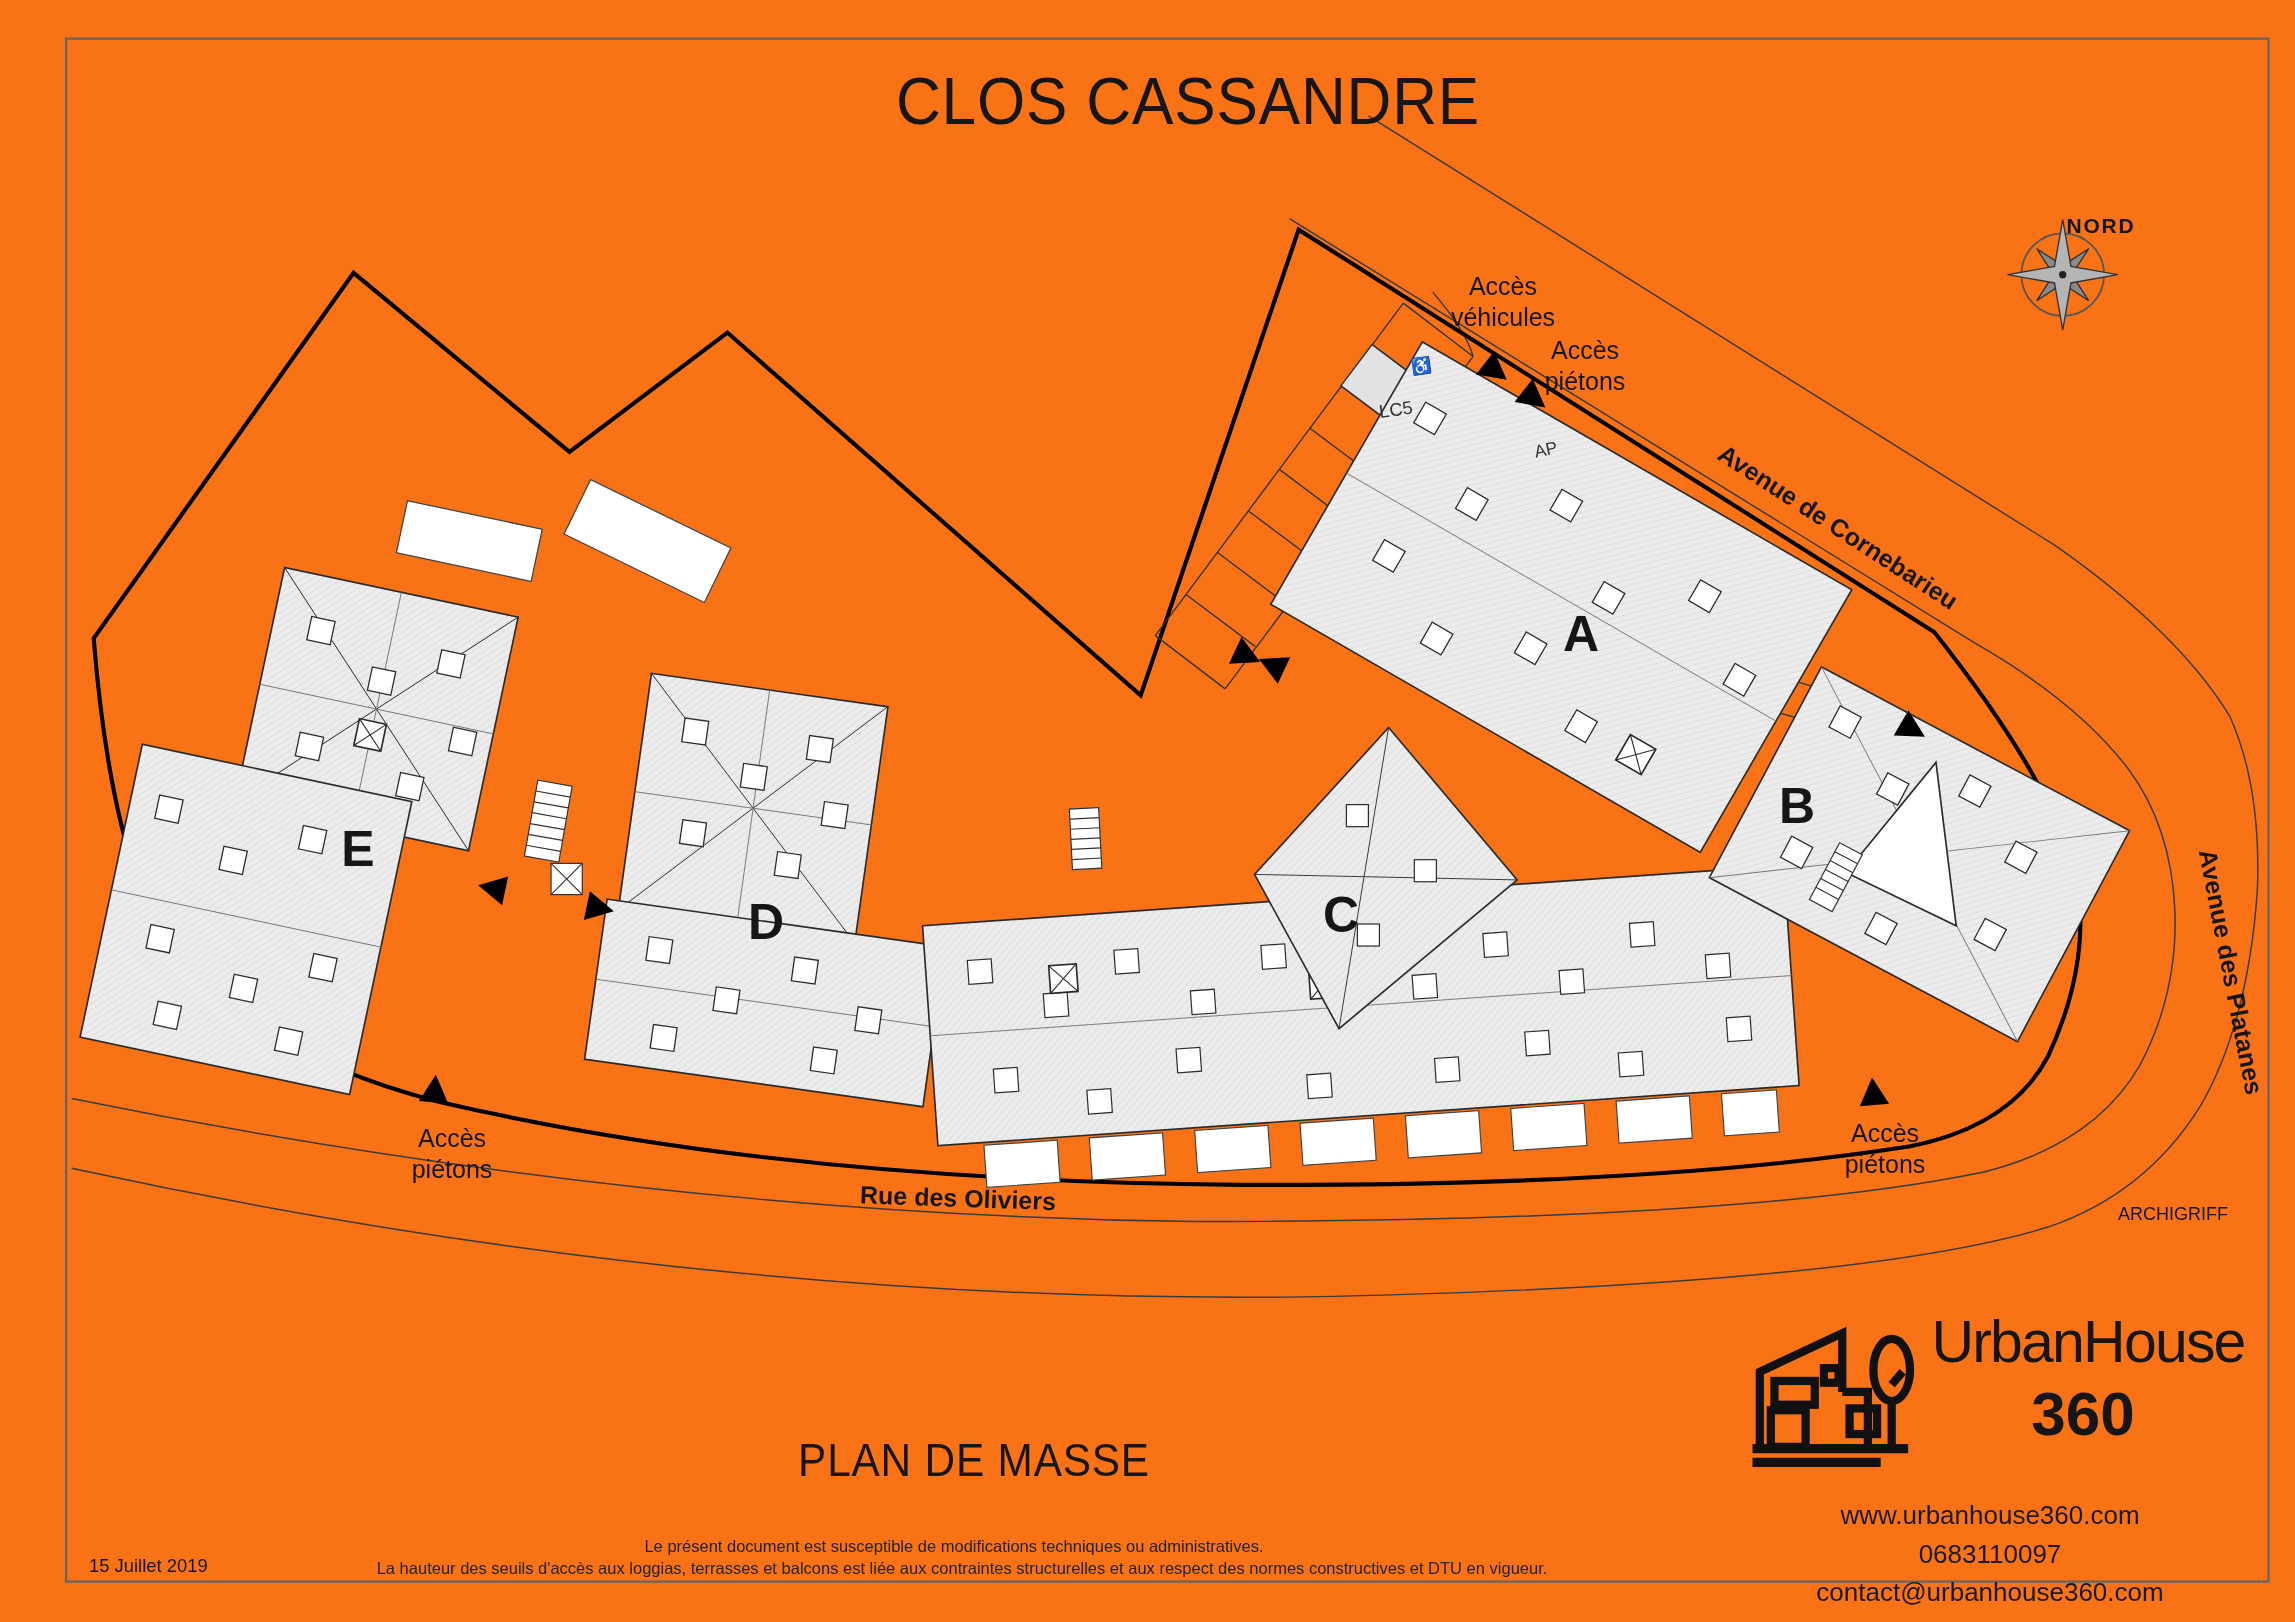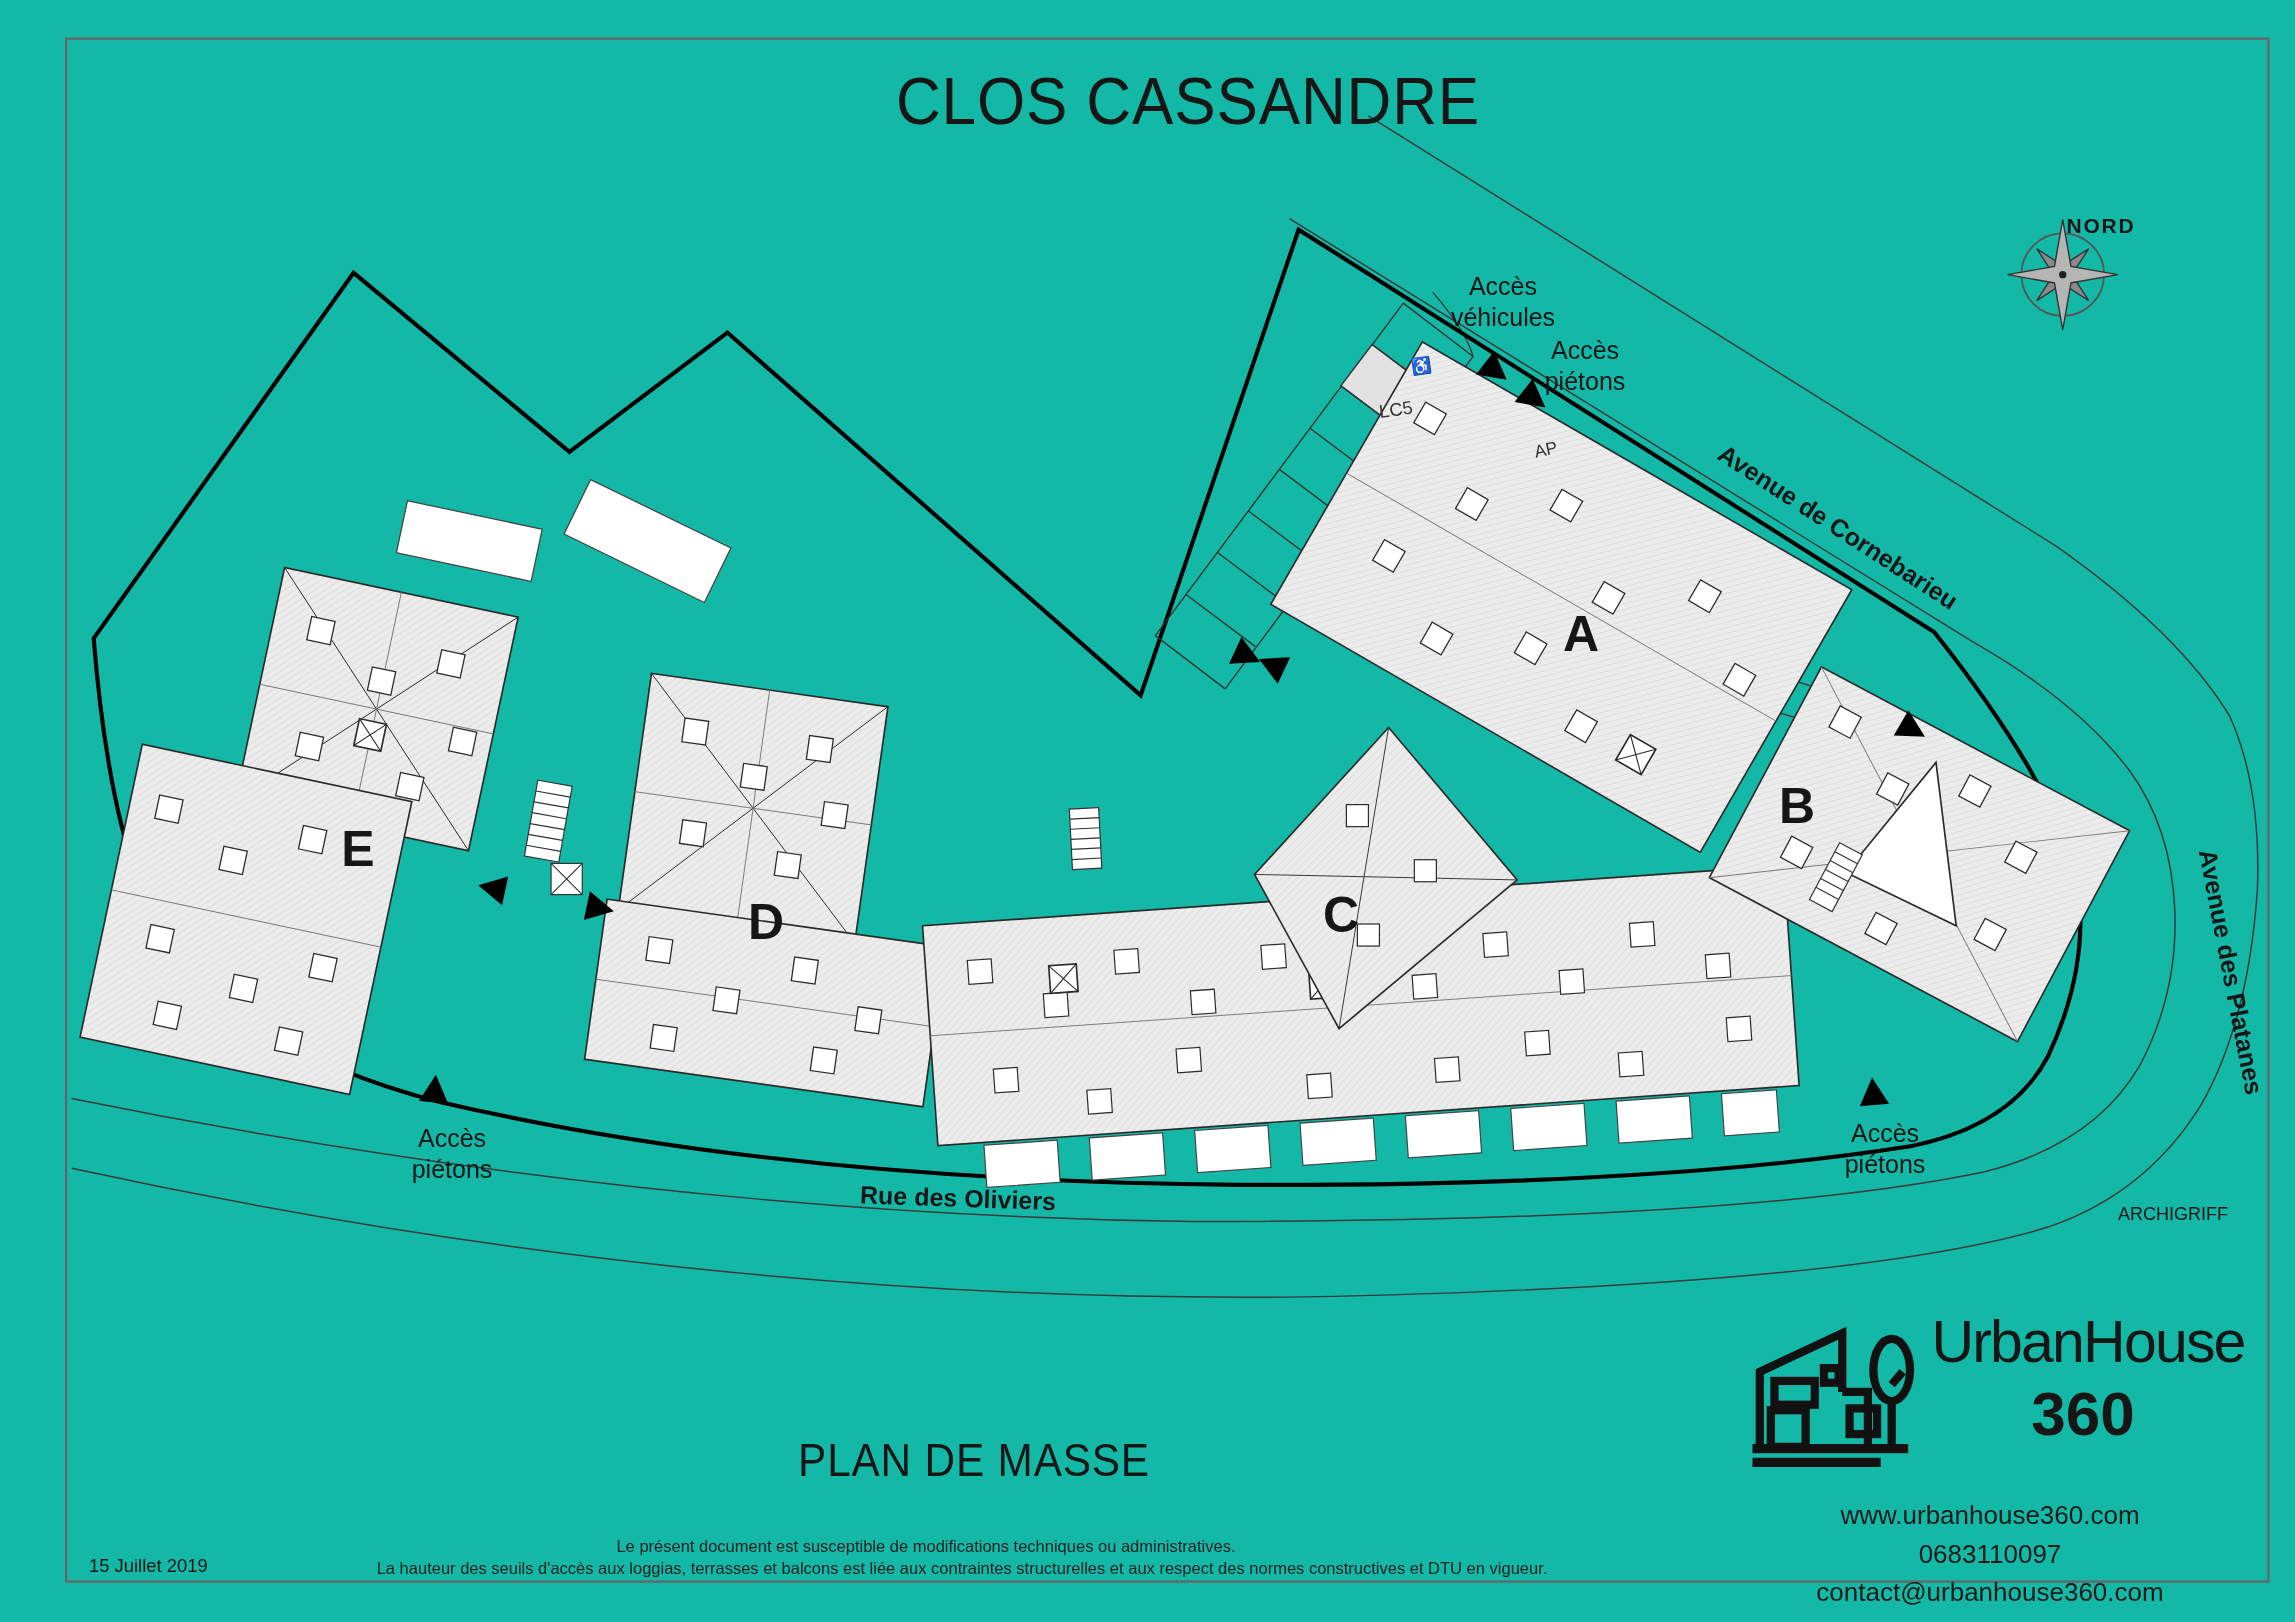--- a/index.html
+++ b/index.html
@@ -1,16 +1,16 @@
 <!DOCTYPE html>
 <html style="font-size:14.7px"><head>
 <meta charset="utf-8">
 <style>
   html,body{margin:0;padding:0;background:#fff;}
-  #sheet{position:relative;width:2296px;height:1623px;background:#14b8a6;overflow:hidden;
+  #sheet{position:relative;width:2296px;height:1623px;background:#f97316;overflow:hidden;
          font-family:"Liberation Sans",sans-serif;color:#111;}
   svg{position:absolute;left:0;top:0;}
   .lbl{position:absolute;transform:translate(-50%,-50%);white-space:nowrap;text-align:center;
        color:#161616;line-height:1.22;}
   .title{font-size:66px;letter-spacing:0.9px;transform:translate(-50%,-50%) scaleX(0.94);}
   .nord{font-size:21px;font-weight:bold;letter-spacing:1.8px;}
   .street{font-size:25px;font-weight:bold;}
   .access{font-size:25px;}
   .small{font-size:18.4px;color:#333;}
   .bletter{font-size:50px;font-weight:bold;}
@@ -318,21 +318,21 @@
   <div class="lbl bletter" style="left:1581px;top:634px;">A</div>
   <div class="lbl bletter" style="left:1797px;top:806px;">B</div>
   <div class="lbl bletter" style="left:1341px;top:915px;">C</div>
   <div class="lbl bletter" style="left:766px;top:922px;">D</div>
   <div class="lbl bletter" style="left:358px;top:849px;">E</div>
 
   <div class="lbl plantype" style="left:974px;top:1460px;">PLAN DE MASSE</div>
 
   <div class="lbl date" style="left:89px;top:1566px;">15 Juillet 2019</div>
 
-  <div class="lbl foot" style="left:926px;top:1546px;">Le présent document est susceptible de modifications techniques ou administratives.</div>
+  <div class="lbl foot" style="left:954px;top:1546px;">Le présent document est susceptible de modifications techniques ou administratives.</div>
   <div class="lbl foot" style="left:962px;top:1568px;">La hauteur des seuils d'accès aux loggias, terrasses et balcons est liée aux contraintes structurelles et aux respect des normes constructives et DTU en vigueur.</div>
 
   <svg width="174" height="156" viewBox="0 0 190 170" style="left:1747px;top:1313px;">
     <g fill="none" stroke="#111" stroke-width="9">
       <path d="M14,146 L14,64 L104,22 L104,86"></path>
       <path d="M104,86 L132,86 L132,146"></path>
       <rect x="30" y="74" width="44" height="26"></rect>
       <rect x="84" y="60" width="16" height="16"></rect>
       <rect x="26" y="106" width="38" height="40"></rect>
       <rect x="112" y="104" width="30" height="28"></rect>

